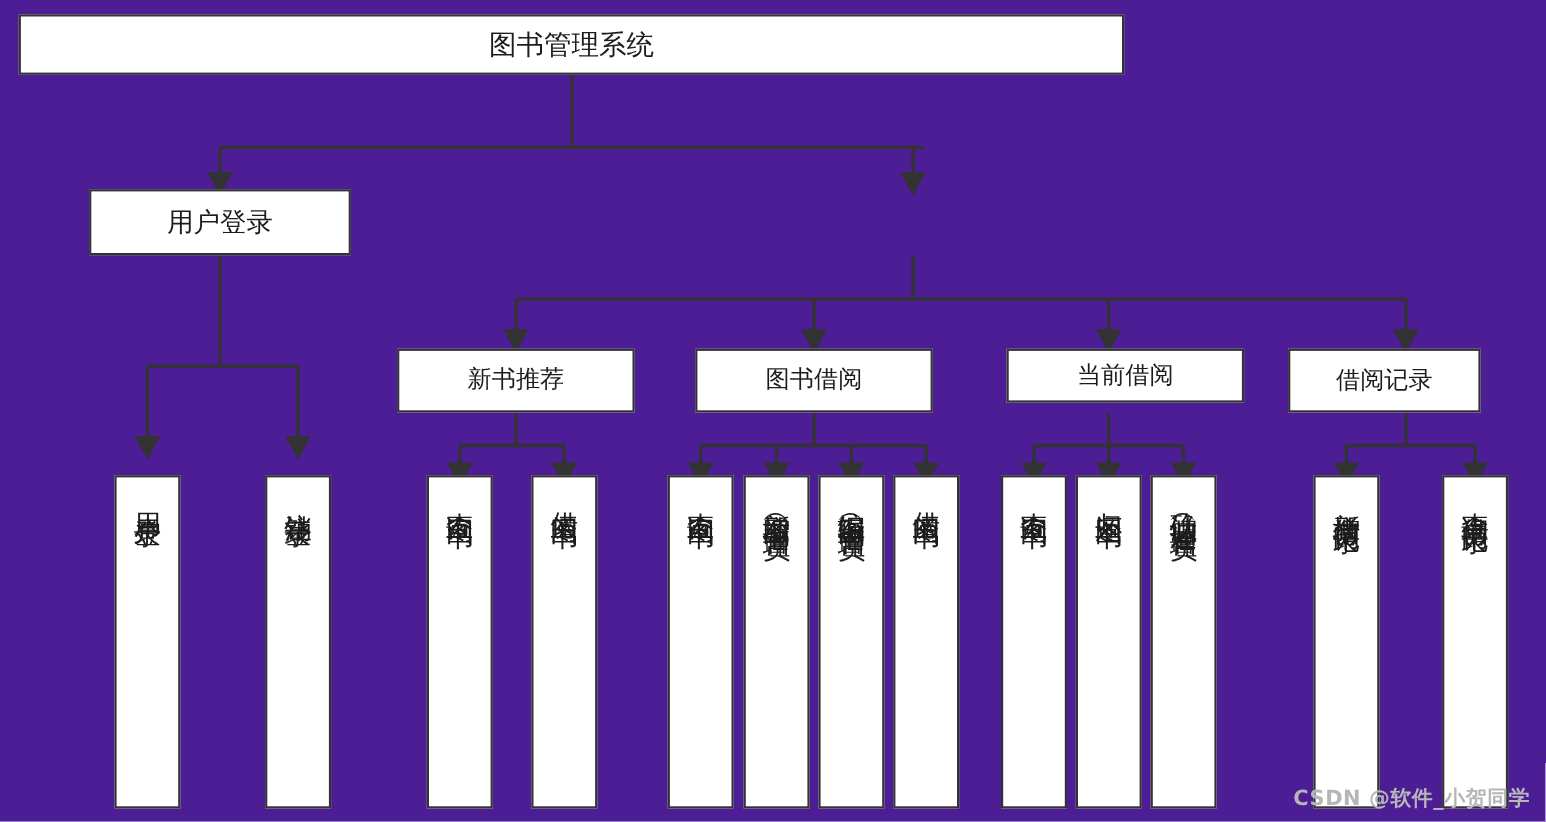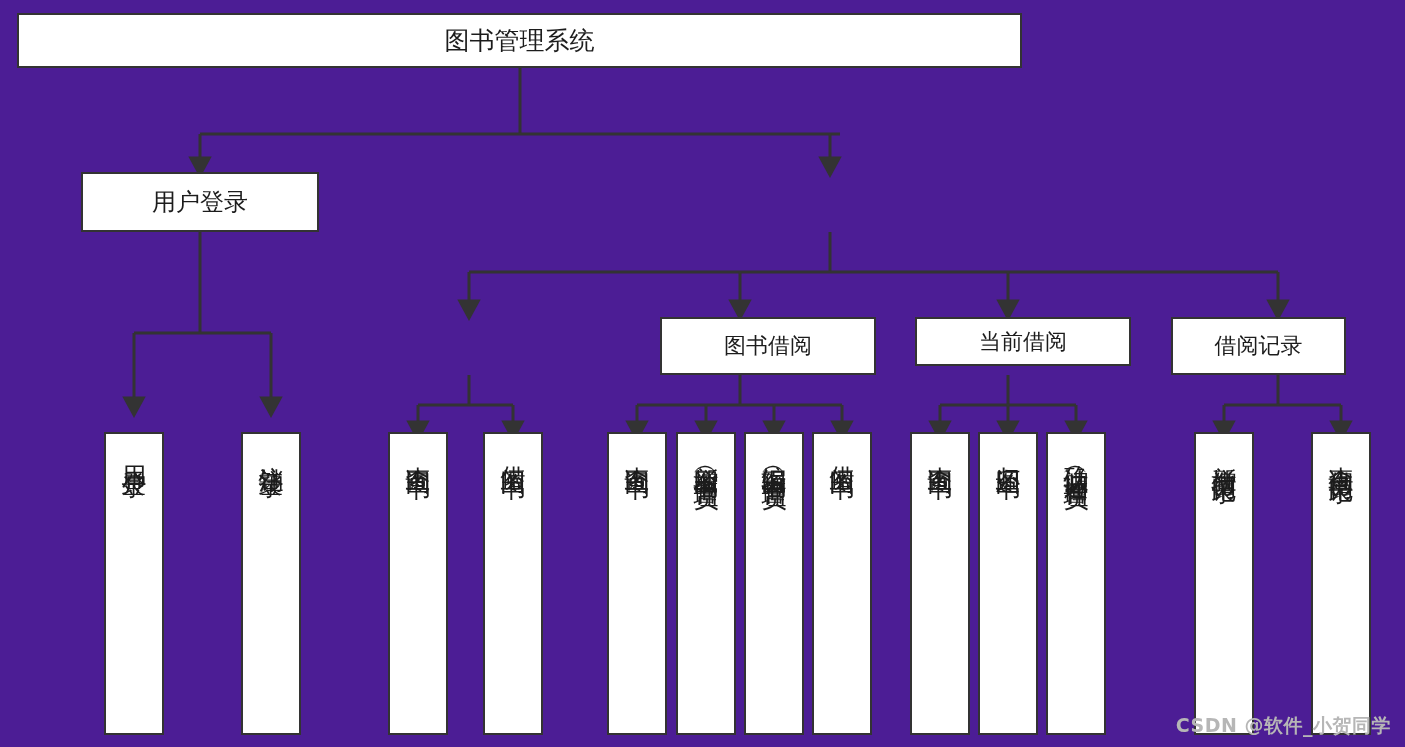--- a/index.html
+++ b/index.html
@@ -125,22 +125,25 @@
 
   <div class="node root" style="left:17px; top:13px; width:1005px; height:55px;">
     <span class="node-label">图书管理系统</span>
   </div>
 
   <div class="node level1" style="left:81px; top:172px; width:238px; height:60px;">
     <span class="node-label">用户登录</span>
   </div>
 
 
-
-  <div class="node level2" style="left:632px; top:317px; width:216px; height:58px;margin-left:28px;">
+  <div class="node level2" style="left:361px; top:317px; width:216px; height:58px;">
+    <span class="node-label">新书推荐</span>
+  </div>
+
+  <div class="node level2" style="left:632px; top:317px; width:216px; height:58px;">
     <span class="node-label">图书借阅</span>
   </div>
 
   <div class="node level2" style="left:915px; top:317px; width:216px; height:49px;">
     <span class="node-label">当前借阅</span>
   </div>
 
   <div class="node level2" style="left:1171px; top:317px; width:175px; height:58px;font-family:Liberation Serif, serif;">
     <span class="node-label">借阅记录</span>
   </div>

